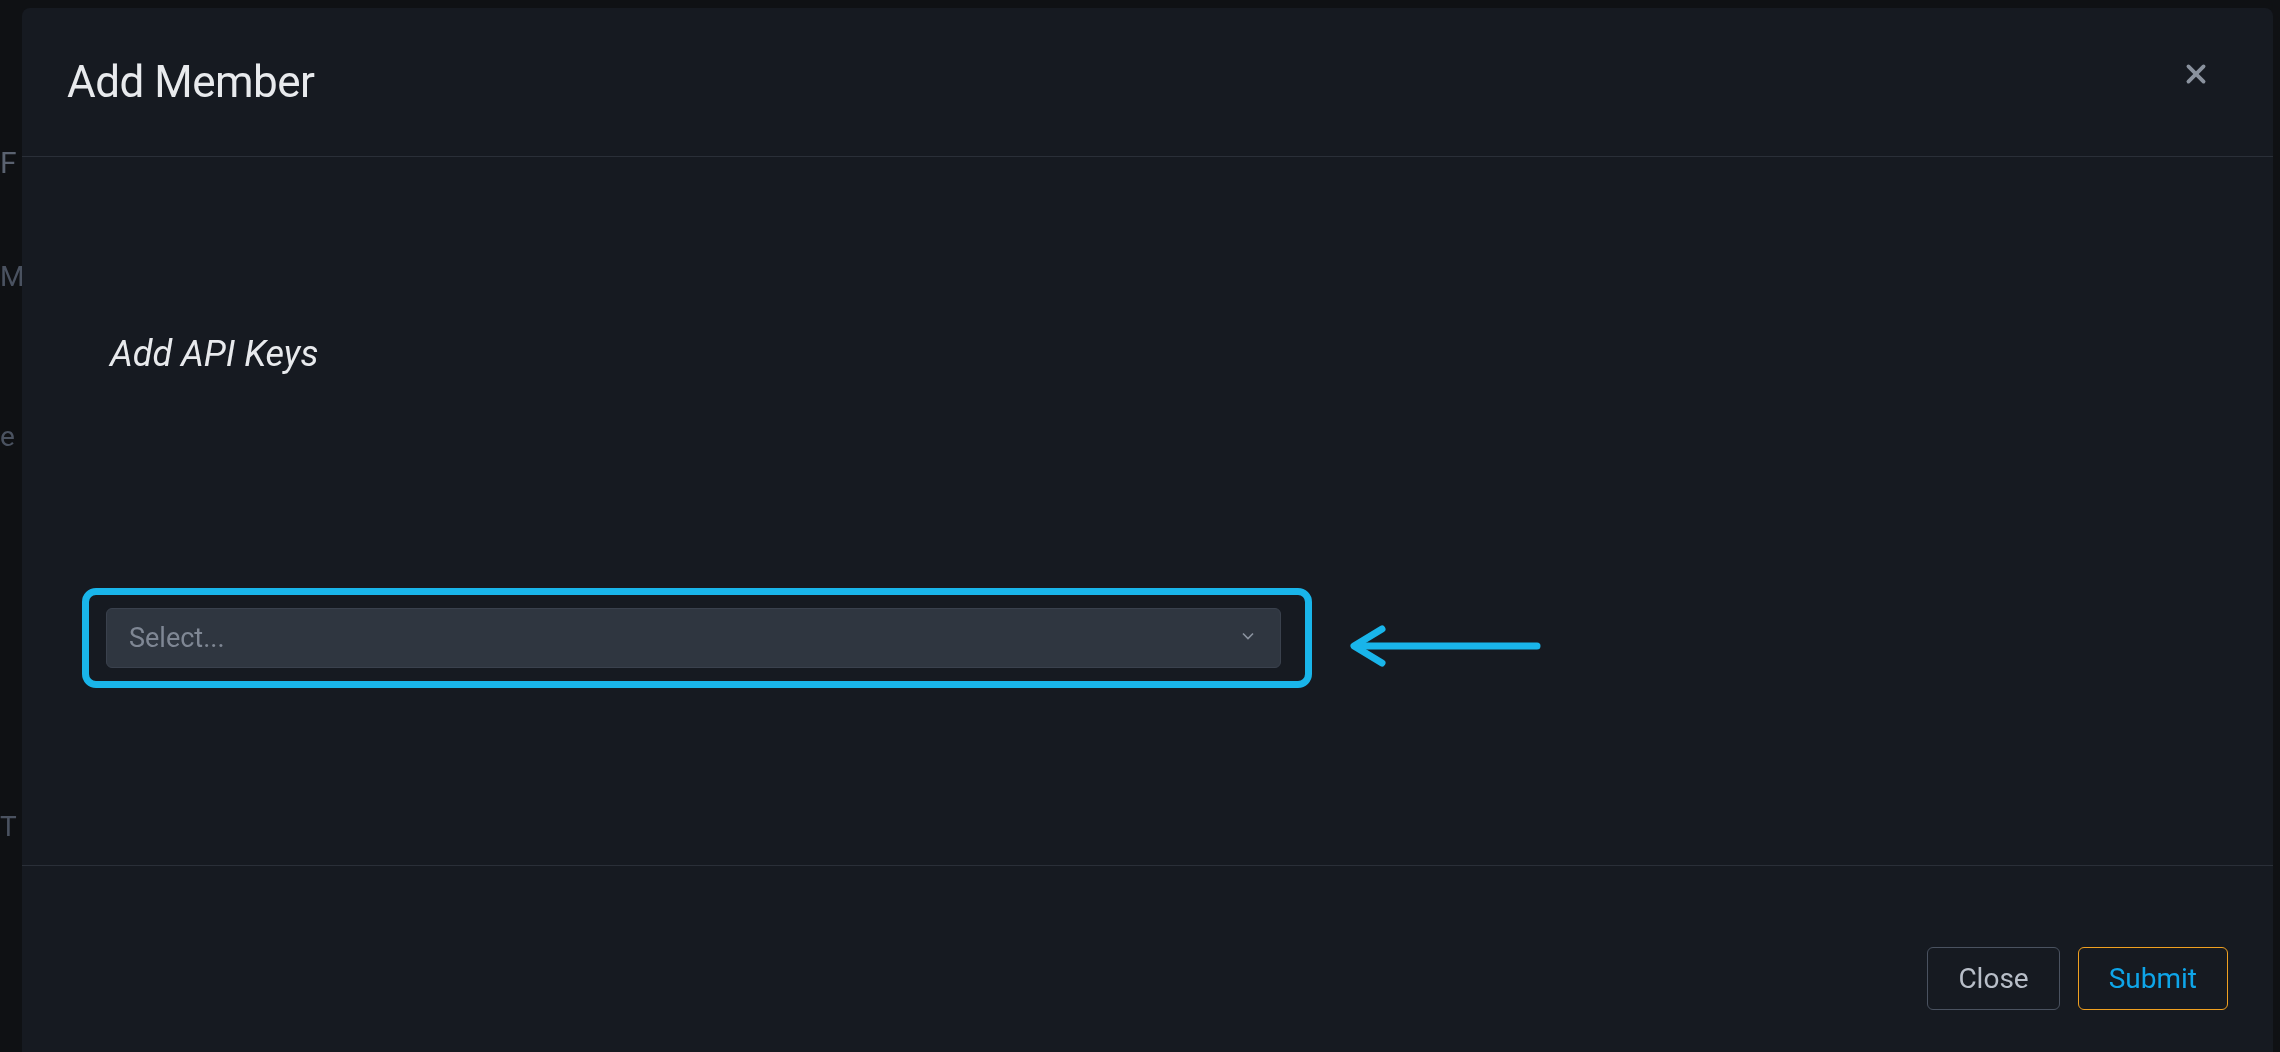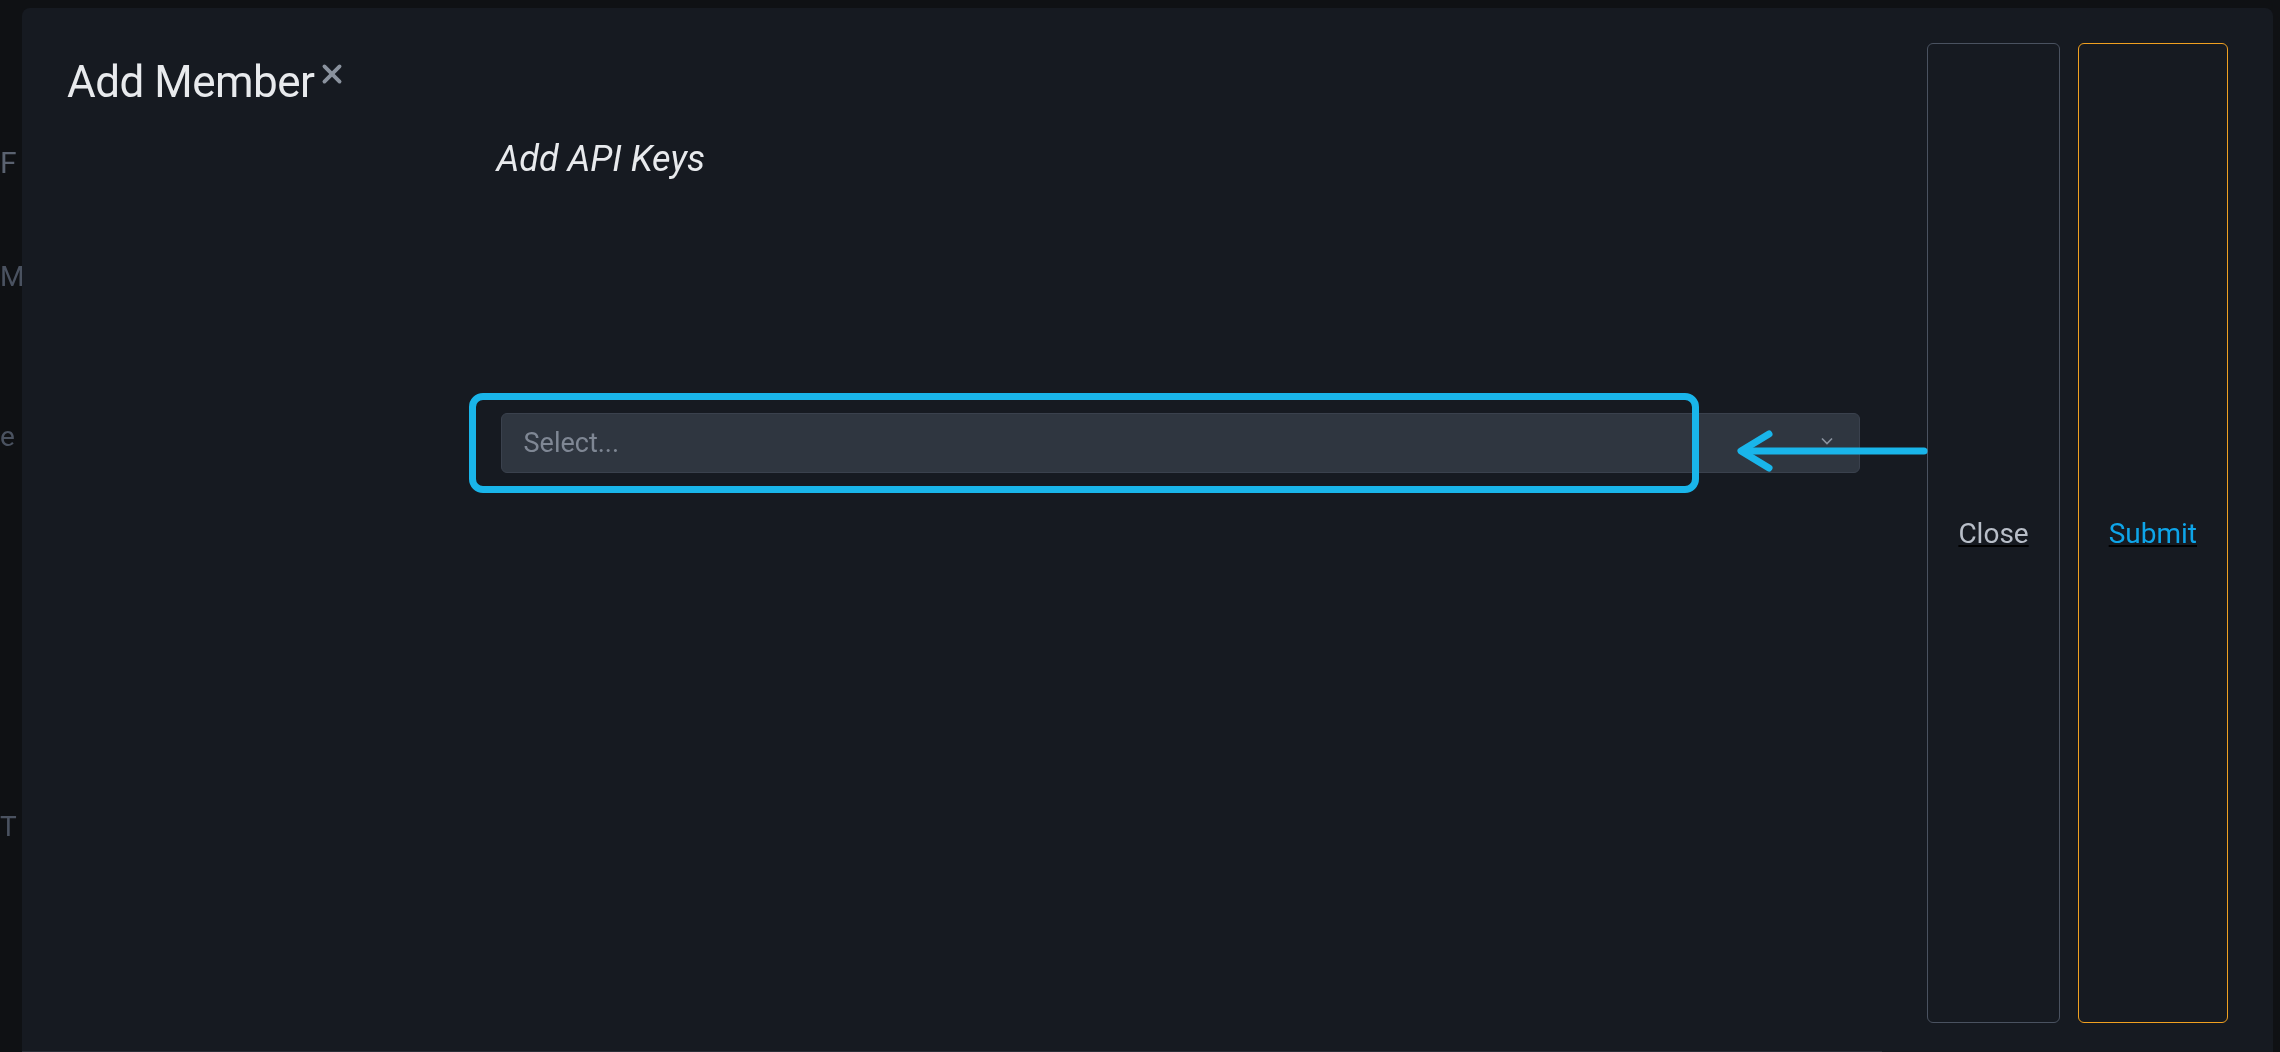--- a/index.html
+++ b/index.html
@@ -68,21 +68,22 @@
 
     .modal {
       position: absolute;
       top: 8px;
       left: 22px;
       right: 7px;
       bottom: 0;
       background: #161a21;
       border-radius: 8px 8px 0 0;
       display: flex;
-      flex-direction: row;
+      flex-direction: column;
+      gap: 46px;
     }
 
     .modal-header {
       padding: 48px 60px 48px 45px;
       display: flex;
       justify-content: space-between;
       align-items: flex-start;
       border-bottom: 1px solid #2a2f38;
     }
 
@@ -130,23 +131,23 @@
       top: 385px;
       width: 1230px;
       height: 100px;
       border: 7px solid #19b5ea;
       border-radius: 14px;
       pointer-events: none;
     }
 
     .select-wrapper {
       position: absolute;
-      left: 92px;
+      left: 84px;
       top: 405px;
-      width: 1359px;
+      width: 1175px;
     }
 
     .select-box {
       background: #2f3640;
       border: 1px solid #3a414d;
       border-radius: 6px;
       padding: 14px 22px;
       display: flex;
       justify-content: space-between;
       align-items: center;
@@ -169,24 +170,24 @@
     }
 
     .arrow-annotation {
       position: absolute;
       left: 1310px;
       top: 418px;
       pointer-events: none;
     }
 
     .modal-footer {
-      padding: 35px 45px 29px 45px;
-      display: flex;
+      padding: 35px 45px 42px 45px;
+      display: flex;
+      justify-content: flex-end;
       gap: 18px;
-      text-decoration: underline;
     }
 
     .btn {
       padding: 14px 30px;
       font-size: 28px;
       border-radius: 6px;
       cursor: pointer;
       font-family: inherit;
       background: transparent;
     }

